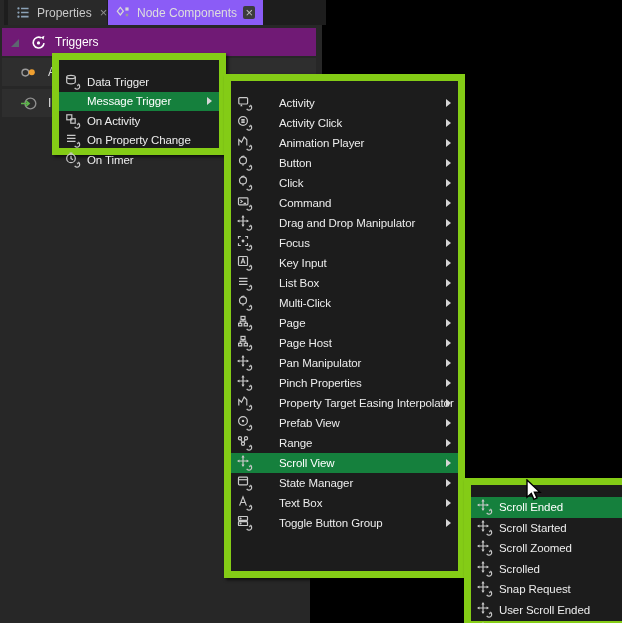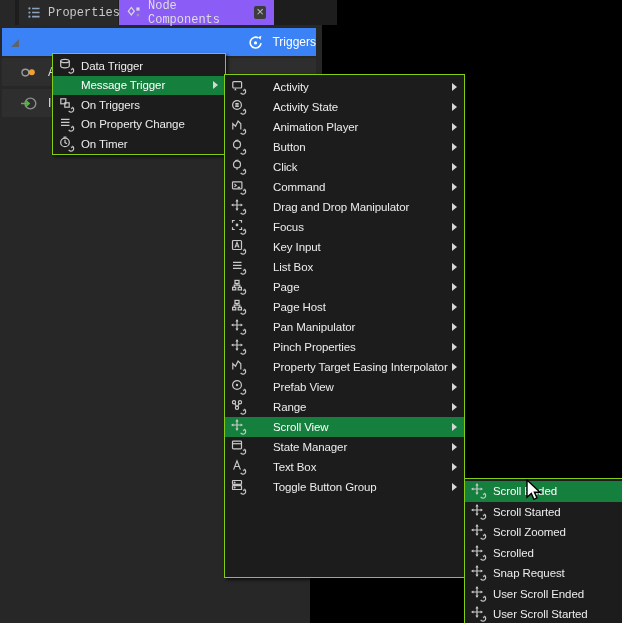--- a/index.html
+++ b/index.html
@@ -3,40 +3,40 @@
 <meta charset="utf-8">
 <style>
   html,body{margin:0;padding:0;background:#000;}
   #stage{position:relative;width:622px;height:623px;background:#000;overflow:hidden;
          font-family:"Liberation Sans",sans-serif;-webkit-font-smoothing:antialiased;}
 
   
   .panel{position:absolute;left:0;top:0;width:322px;height:578px;background:#272727;}
   .panel-bottom{position:absolute;left:0;top:578px;width:310px;height:45px;background:#272727;}
 
-  .tabbar{position:absolute;left:15px;top:0;width:322px;height:25px;background:#1d1d1d;font-family:Liberation Mono, monospace;}
+  .tabbar{position:absolute;left:4px;top:0;width:322px;height:25px;background:#1d1d1d;}
   .tab{position:absolute;top:0;height:25px;display:flex;align-items:center;gap:6px;
        padding:0 8px;box-sizing:border-box;background:#292929;color:#c9c9c9;font-size:12px;}
   .tab.active{background:#8b5cf6;color:#dedede;}
   .tab .ticon{display:flex;align-items:center;}
   .tab .close{margin-left:auto;color:#8f8f8f;font-size:13px;line-height:13px;padding:0 2px;}
   .tab.active .close{background:#3c3c3c;border-radius:2px;color:#bdbdbd;}
 
   .prow{position:absolute;left:2px;width:314px;height:28px;display:flex;align-items:center;
         background:#2e2e2e;color:#dddddd;font-size:12px;}
   .prow.selected{color:#ffffff;}
   .prow .picon{display:flex;align-items:center;margin-left:18px;}
   .prow.selected .picon{margin-left:28px;}
   .prow .plabel{margin-left:8px;}
   .tri{width:0;height:0;border-left:8px solid transparent;border-bottom:8px solid #5d6670;
        position:absolute;left:9px;top:11px;}
 
   
-  .menu{position:absolute;background:#1c1c1c;border:1px solid #84cc16;box-sizing:border-box;
-        padding:2px 0;z-index:5;box-shadow:2px 2px 3px rgba(0,0,0,0.65);}
+  .menu{position:absolute;background:#1c1c1c;border:7px solid #84cc16;box-sizing:border-box;
+        padding:12px 0;z-index:5;box-shadow:2px 2px 3px rgba(0,0,0,0.65);}
   .mi{display:flex;align-items:center;position:relative;color:#ececec;
       font-size:11.5px;letter-spacing:-0.1px;white-space:nowrap;}
   .mi .micon{width:20px;display:flex;justify-content:center;align-items:center;flex:none;}
   .mi .mlabel{margin-left:4px;}
   .mi.hl{background:#15803d;color:#ffffff;}
   .arrow{position:absolute;right:7px;top:50%;margin-top:-4px;width:0;height:0;
          border-top:4px solid transparent;border-bottom:4px solid transparent;
          border-left:5px solid #d6d6d6;}
   #menu1 .mi{height:19.5px;padding-left:4px;}
   #menu2 .mi{height:20px;padding-left:4px;gap:20px;}
@@ -72,21 +72,21 @@
           <path d="M4.6 2.6l3.2 4-3.2 4-3.2-4z" fill="none" stroke="#d8d8d8" stroke-width="1.3"></path>
           <rect x="10" y="2.6" width="3.4" height="3.4" fill="#d8d8d8"></rect>
           <rect x="10.4" y="9.4" width="2.6" height="2.6" fill="#9a9a9a"></rect>
         </svg>
       </span>
       <span>Node Components</span>
       <span class="close">×</span>
     </div>
   </div>
 
-  <div class="prow selected" style="top:28px;background:#3b82f6;justify-content:flex-end;">
+  <div class="prow selected" style="top:28px;background:#701a75;">
     <span class="tri"></span>
     <span class="picon">
       <svg class="ic" width="17" height="17" viewBox="0 0 16 16">
         <path d="M13.2 8.6A5.1 5.1 0 1 1 10.6 3.6" fill="none" stroke="#ffffff" stroke-width="1.5"></path>
         <path d="M13.6 1.6l-3.4 1.5 2.5 2.4z" fill="#ffffff"></path>
         <circle cx="8" cy="8.4" r="1.5" fill="#ffffff"></circle>
       </svg>
     </span>
     <span class="plabel">Triggers</span>
   </div>
@@ -129,21 +129,21 @@
       </div>
       <div class="mi">
         <span class="micon">
           <svg class="ic" width="16" height="16" viewBox="0 0 16 16" fill="none" stroke="#c9c9c9" stroke-width="1.2">
             <rect x="1.8" y="1.8" width="5" height="5"></rect>
             <rect x="5.8" y="5.8" width="4.4" height="4.4"></rect>
             <path d="M9.7 13.9a2.7 2.7 0 1 0 3.6-3.8" fill="none"></path>
             <path d="M14 10.9l-2.4-.5 1 2.1z" fill="#c9c9c9" stroke="none"></path>
           </svg>
         </span>
-        <span class="mlabel">On Triggers</span>
+        <span class="mlabel">On Activity</span>
       </div>
       <div class="mi">
         <span class="micon">
           <svg class="ic" width="16" height="16" viewBox="0 0 16 16" fill="none" stroke="#c9c9c9" stroke-width="1.2">
             <path d="M2 3.3h8.5M2 6.3h8.5M2 9.3h8.5"></path>
             <path d="M9.7 13.9a2.7 2.7 0 1 0 3.6-3.8" fill="none"></path>
             <path d="M14 10.9l-2.4-.5 1 2.1z" fill="#c9c9c9" stroke="none"></path>
           </svg>
         </span>
         <span class="mlabel">On Property Change</span>
@@ -175,21 +175,21 @@
       </div>
       <div class="mi">
         <span class="micon">
           <svg class="ic" width="16" height="16" viewBox="0 0 16 16" fill="none" stroke="#c9c9c9" stroke-width="1.2">
             <circle cx="6" cy="6" r="4.4"></circle>
             <path d="M4.3 4.6h3.4M4.3 6h3.4M4.3 7.4h3.4"></path>
             <path d="M9.7 13.9a2.7 2.7 0 1 0 3.6-3.8" fill="none"></path>
             <path d="M14 10.9l-2.4-.5 1 2.1z" fill="#c9c9c9" stroke="none"></path>
           </svg>
         </span>
-        <span class="mlabel">Activity State</span>
+        <span class="mlabel">Activity Click</span>
         <span class="arrow"></span>
       </div>
       <div class="mi">
         <span class="micon">
           <svg class="ic" width="16" height="16" viewBox="0 0 16 16" fill="none" stroke="#c9c9c9" stroke-width="1.2">
             <path d="M1.8 10.6V4.6l2.7 2.6 2.6-5.1 2.7 2.6v5.9"></path>
             <path d="M9.7 13.9a2.7 2.7 0 1 0 3.6-3.8" fill="none"></path>
             <path d="M14 10.9l-2.4-.5 1 2.1z" fill="#c9c9c9" stroke="none"></path>
           </svg>
         </span>
@@ -270,20 +270,32 @@
       </div>
       <div class="mi">
         <span class="micon">
           <svg class="ic" width="16" height="16" viewBox="0 0 16 16" fill="none" stroke="#c9c9c9" stroke-width="1.2">
             <path d="M2 3.3h8.5M2 6.3h8.5M2 9.3h8.5"></path>
             <path d="M9.7 13.9a2.7 2.7 0 1 0 3.6-3.8" fill="none"></path>
             <path d="M14 10.9l-2.4-.5 1 2.1z" fill="#c9c9c9" stroke="none"></path>
           </svg>
         </span>
         <span class="mlabel">List Box</span>
+        <span class="arrow"></span>
+      </div>
+      <div class="mi">
+        <span class="micon">
+          <svg class="ic" width="16" height="16" viewBox="0 0 16 16" fill="none" stroke="#c9c9c9" stroke-width="1.2">
+            <circle cx="6" cy="5.4" r="3.5"></circle>
+            <path d="M6 8.9v1.9M4.4 1.6l3-.6"></path>
+            <path d="M9.7 13.9a2.7 2.7 0 1 0 3.6-3.8" fill="none"></path>
+            <path d="M14 10.9l-2.4-.5 1 2.1z" fill="#c9c9c9" stroke="none"></path>
+          </svg>
+        </span>
+        <span class="mlabel">Multi-Click</span>
         <span class="arrow"></span>
       </div>
       <div class="mi">
         <span class="micon">
           <svg class="ic" width="16" height="16" viewBox="0 0 16 16" fill="none" stroke="#c9c9c9" stroke-width="1.2">
             <rect x="4" y="1.4" width="4" height="3"></rect>
             <path d="M6 4.4v1.8M3.2 8.3V6.2h5.6v2.1"></path>
             <rect x="1.6" y="8.3" width="3.2" height="2.6"></rect>
             <rect x="7.2" y="8.3" width="3.2" height="2.6"></rect>
             <path d="M9.7 13.9a2.7 2.7 0 1 0 3.6-3.8" fill="none"></path>

